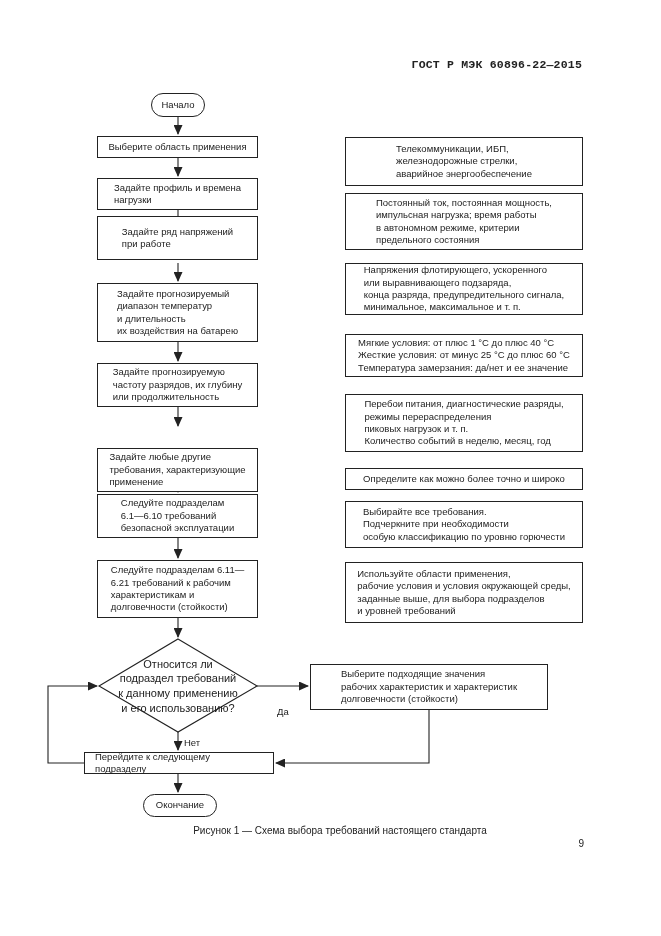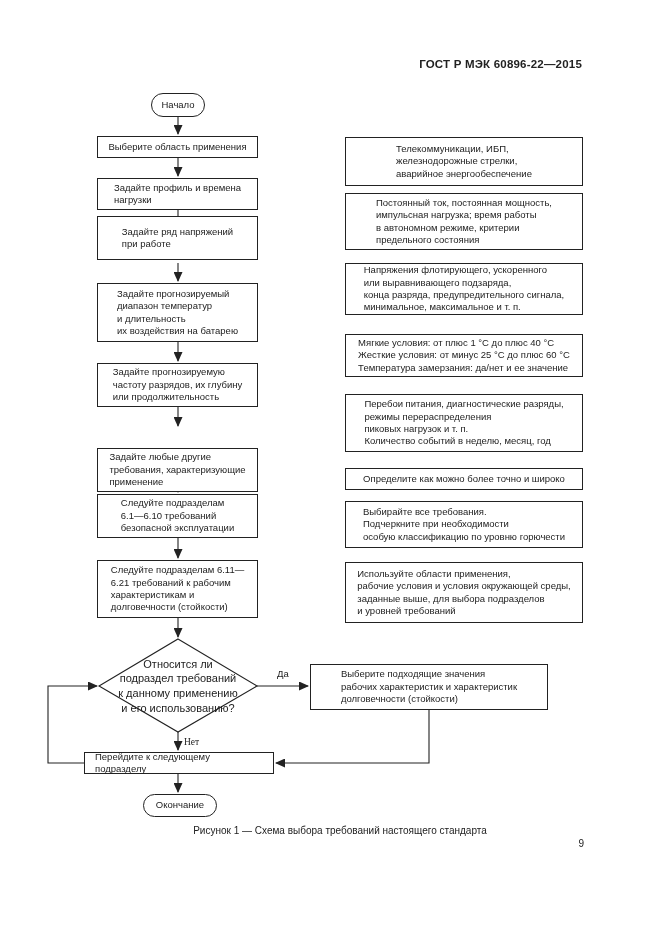--- a/index.html
+++ b/index.html
@@ -48,25 +48,25 @@
   .start{left:151px;top:93px;width:54px;height:24px;}
   .end{left:143px;top:794px;width:74px;height:23px;}
   .yes-box{left:310px;top:664px;width:238px;height:46px;}
   .next-box{left:84px;top:752px;width:190px;height:22px;}
   .decision-text{
     position:absolute;left:100px;top:650px;width:156px;height:72px;
     display:flex;align-items:center;justify-content:center;
     text-align:center;font-size:11px;line-height:1.32;white-space:pre-line;
   }
   .branch-label{position:absolute;font-size:9.5px;color:#222;}
-  .yes-lab{left:277px;top:668px;text-align:center;}
-  .no-lab{left:184px;top:737px;font-family:Liberation Serif, serif;}
+  .yes-lab{left:277px;top:706px;text-align:center;}
+  .no-lab{left:184px;top:737px;}
   .header{
     position:absolute;left:280px;top:58px;width:302px;
-    text-align:right;font-weight:bold;font-size:11.5px;letter-spacing:.2px;
+    text-align:right;font-weight:bold;font-size:11.5px;letter-spacing:.2px;font-family:Liberation Mono, monospace;
   }
   .caption{position:absolute;left:0;top:825px;width:640px;text-align:center;font-size:10px;margin-left:20px;}
   .pagenum{position:absolute;left:560px;top:838px;width:24px;text-align:right;font-size:10px;}
 </style>
 </head>
 <body>
 
 <div class="page">
 
   <div class="header">ГОСТ Р МЭК 60896-22—2015</div>

